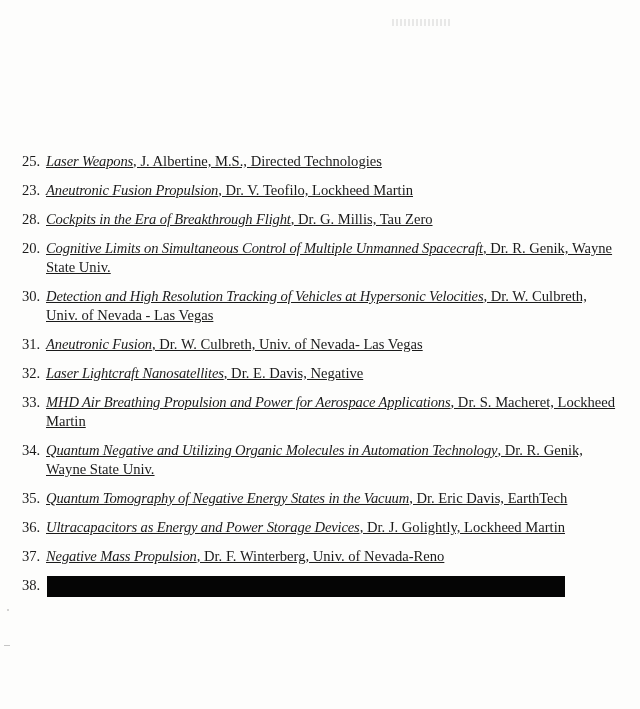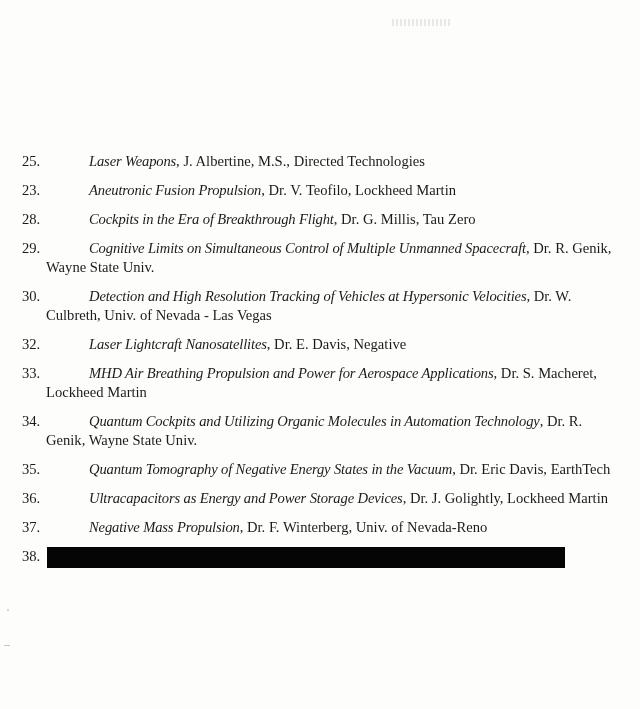--- a/index.html
+++ b/index.html
@@ -38,20 +38,21 @@
         transparent 2px, transparent 4px);
     filter: blur(0.5px);
   }
 
   
   #list {
     position: absolute;
     top: 152px;
     left: 22px;
     width: 596px;
+    text-decoration: underline;
   }
 
   .item {
     position: relative;
     padding-left: 24px;
     margin-bottom: 10px;
     font-size: 14.6px;
     line-height: 19px;
   }
 
@@ -59,21 +60,20 @@
     position: absolute;
     left: 0;
     top: 0;
     font-size: 14.6px;
     letter-spacing: -0.1px;
   }
 
   .title {
     font-style: italic;
     letter-spacing: -0.15px;
-    margin-left: 43px;
   }
 
   .detail {
     font-style: normal;
   }
 
   
   .redaction {
     display: inline-block;
     vertical-align: -5px;
@@ -112,43 +112,47 @@
       <span class="num">23.</span>
       <span class="title">Aneutronic Fusion Propulsion</span><span class="detail">, Dr. V. Teofilo, Lockheed Martin</span>
     </div>
 
     <div class="item">
       <span class="num">28.</span>
       <span class="title">Cockpits in the Era of Breakthrough Flight</span><span class="detail">, Dr. G. Millis, Tau Zero</span>
     </div>
 
     <div class="item">
-      <span class="num">29.</span>
+      <span class="num">20.</span>
       <span class="title">Cognitive Limits on Simultaneous Control of Multiple Unmanned Spacecraft</span><span class="detail">, Dr. R. Genik, Wayne State Univ.</span>
     </div>
 
     <div class="item">
       <span class="num">30.</span>
       <span class="title">Detection and High Resolution Tracking of Vehicles at Hypersonic Velocities</span><span class="detail">, Dr. W. Culbreth, Univ. of Nevada - Las Vegas</span>
     </div>
 
+    <div class="item">
+      <span class="num">31.</span>
+      <span class="title">Aneutronic Fusion</span><span class="detail">, Dr. W. Culbreth, Univ. of Nevada- Las Vegas</span>
+    </div>
 
     <div class="item">
       <span class="num">32.</span>
       <span class="title">Laser Lightcraft Nanosatellites</span><span class="detail">, Dr. E. Davis, Negative</span>
     </div>
 
     <div class="item">
       <span class="num">33.</span>
       <span class="title">MHD Air Breathing Propulsion and Power for Aerospace Applications</span><span class="detail">, Dr. S. Macheret, Lockheed Martin</span>
     </div>
 
     <div class="item">
       <span class="num">34.</span>
-      <span class="title">Quantum Cockpits and Utilizing Organic Molecules in Automation Technology</span><span class="detail">, Dr. R. Genik, Wayne State Univ.</span>
+      <span class="title">Quantum Negative and Utilizing Organic Molecules in Automation Technology</span><span class="detail">, Dr. R. Genik, Wayne State Univ.</span>
     </div>
 
     <div class="item">
       <span class="num">35.</span>
       <span class="title">Quantum Tomography of Negative Energy States in the Vacuum</span><span class="detail">, Dr. Eric Davis, EarthTech</span>
     </div>
 
     <div class="item">
       <span class="num">36.</span>
       <span class="title">Ultracapacitors as Energy and Power Storage Devices</span><span class="detail">, Dr. J. Golightly, Lockheed Martin</span>

